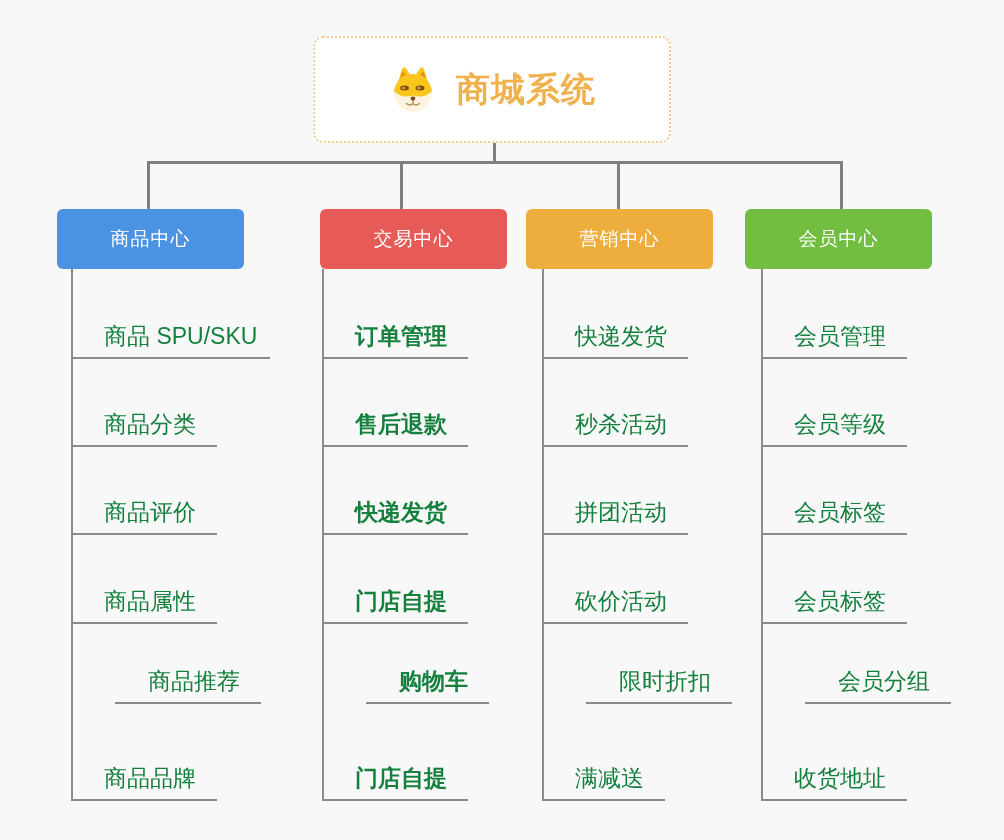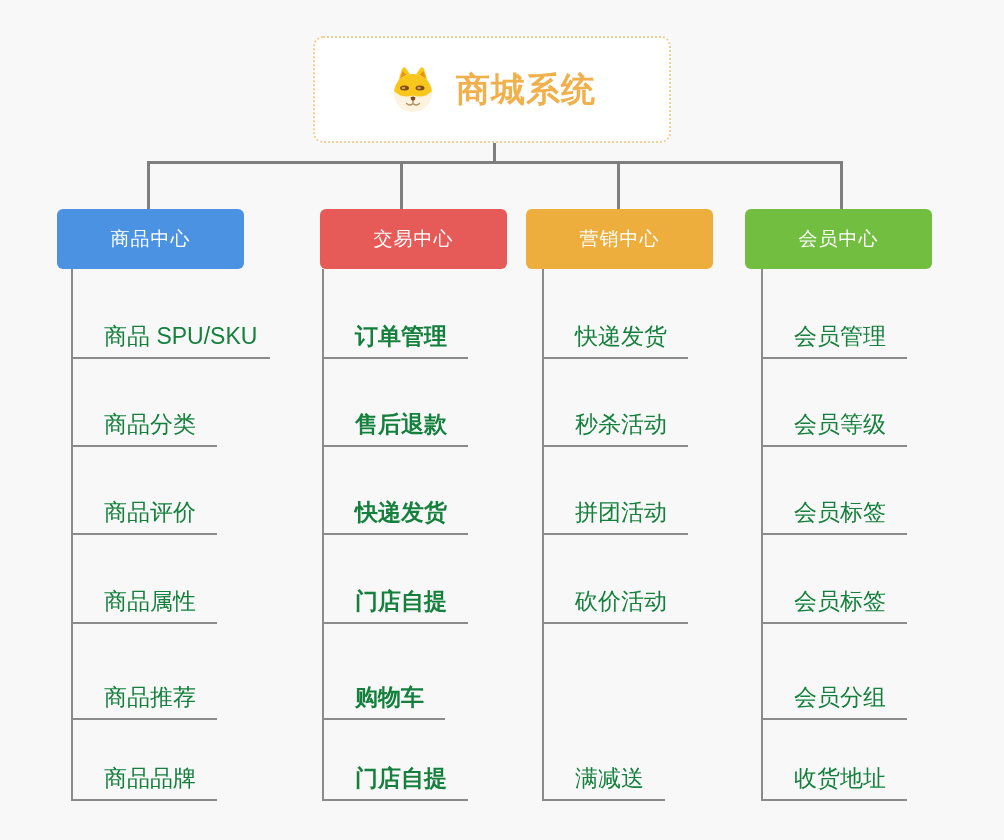--- a/index.html
+++ b/index.html
@@ -41,21 +41,21 @@
   .branch .colline{left:0;top:0;height:531px;}
   .leaf{
     position:absolute;left:0;
     padding:0 21px 7px 33px;
     border-bottom:2px solid #8b8b8b;
     font-size:23px;line-height:28px;color:#15803d;
     white-space:nowrap;
   }
   .leaf.tight{padding-right:13px;}
   .r0{top:53px;} .r1{top:141px;} .r2{top:229px;}
-  .r3{top:318px;} .r4{top:414px;} .r5{top:495px;}
+  .r3{top:318px;} .r4{top:398px;margin-left:44px;} .r5{top:495px;}
 </style>
 </head>
 <body>
 
 <div class="stage">
 
   <div class="root">
     <svg class="root-icon" viewBox="0 0 100 100" aria-hidden="true">
 
       <path d="M20,34 L28,8 Q31,2 36,7 L47,23 Z" fill="#f9c61b"></path>
@@ -116,20 +116,21 @@
     <div class="leaf r4">购物车</div>
     <div class="leaf r5">门店自提</div>
   </div>
 
   <div class="branch" style="left:542px;">
     <div class="vline2 colline"></div>
     <div class="leaf r0">快递发货</div>
     <div class="leaf r1">秒杀活动</div>
     <div class="leaf r2">拼团活动</div>
     <div class="leaf r3">砍价活动</div>
+    <div class="leaf r4">限时折扣</div>
     <div class="leaf r5">满减送</div>
   </div>
 
   <div class="branch" style="left:761px;">
     <div class="vline2 colline"></div>
     <div class="leaf r0">会员管理</div>
     <div class="leaf r1">会员等级</div>
     <div class="leaf r2">会员标签</div>
     <div class="leaf r3">会员标签</div>
     <div class="leaf r4">会员分组</div>

